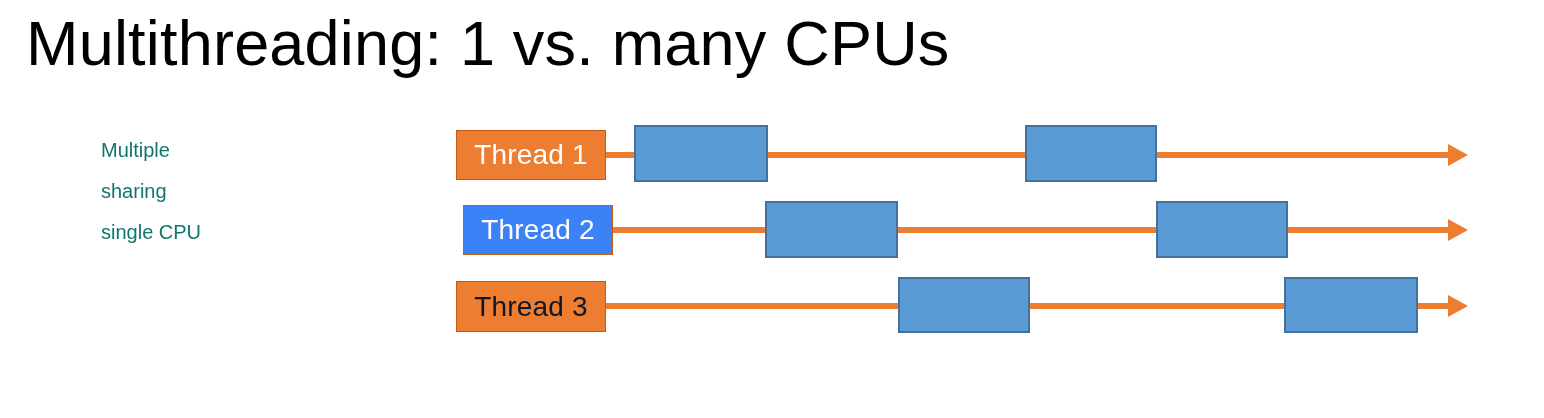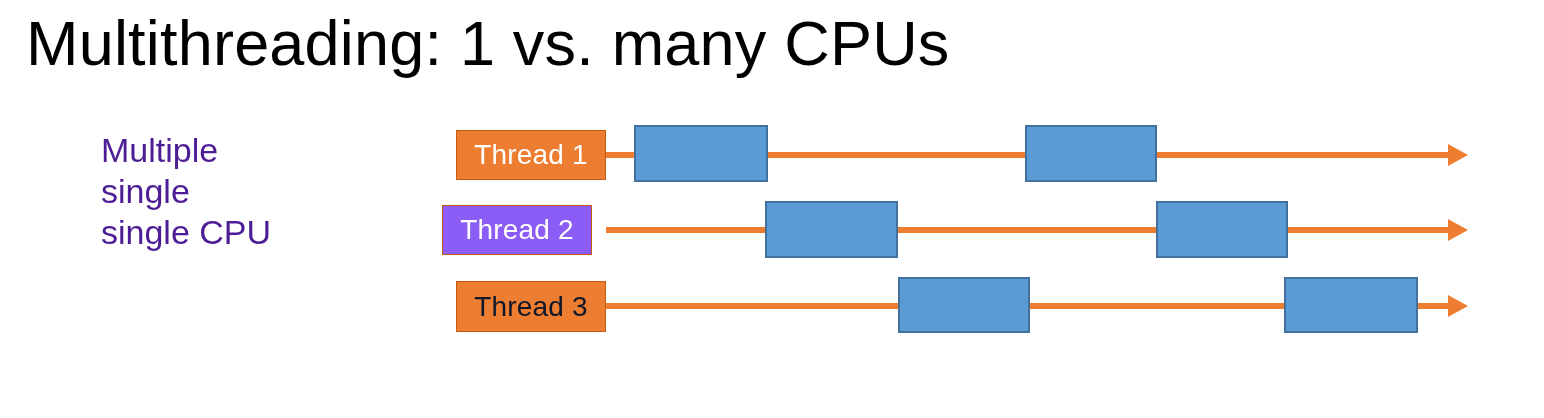--- a/index.html
+++ b/index.html
@@ -35,24 +35,24 @@
     white-space: nowrap;
     color: #000000;
   }
 
   
   #caption {
     position: absolute;
     left: 101px;
     top: 130px;
     width: 180px;
-    font-size: 34px;
+    font-size: 20px;
     line-height: 41px;
     font-weight: 400;
-    color: #4c1d95;
+    color: #0f766e;
   }
   #caption .cap-line { display: block; white-space: nowrap; }
 
   
   #diagram {
     position: absolute;
     left: 0;
     top: 0;
     width: 1544px;
     height: 418px;
@@ -105,40 +105,40 @@
 </style>
 </head>
 <body>
 
 <div id="slide">
 
   <div id="slide-title">Multithreading: 1 vs. many CPUs</div>
 
   <div id="caption">
     <span class="cap-line">Multiple</span>
-    <span class="cap-line">single</span>
+    <span class="cap-line">sharing</span>
     <span class="cap-line">single CPU</span>
   </div>
 
   <div id="diagram">
       <div class="thread-row">
         <div class="timeline" style="left: 606px; top: 152px; width: 842px; background: rgb(237, 125, 49);"></div>
         <div class="arrow-head" style="left: 1448px; top: 144px; border-left-color: rgb(237, 125, 49);"></div>
         <div class="run-block" style="left: 634px; top: 125px; width: 134px; height: 57px; background: rgb(91, 155, 213); border-color: rgb(65, 113, 156);"></div>
         <div class="run-block" style="left: 1025px; top: 125px; width: 132px; height: 57px; background: rgb(91, 155, 213); border-color: rgb(65, 113, 156);"></div>
         <div class="thread-box" style="left: 456px; top: 130px; width: 150px; height: 50px; background: rgb(237, 125, 49); border-color: rgb(197, 90, 17); color: rgb(255, 255, 255);">
           <span>Thread 1</span>
         </div>
       </div>
       <div class="thread-row">
         <div class="timeline" style="left: 606px; top: 227px; width: 842px; background: rgb(237, 125, 49);"></div>
         <div class="arrow-head" style="left: 1448px; top: 219px; border-left-color: rgb(237, 125, 49);"></div>
         <div class="run-block" style="left: 765px; top: 201px; width: 133px; height: 57px; background: rgb(91, 155, 213); border-color: rgb(65, 113, 156);"></div>
         <div class="run-block" style="left: 1156px; top: 201px; width: 132px; height: 57px; background: rgb(91, 155, 213); border-color: rgb(65, 113, 156);"></div>
-        <div class="thread-box" style="left: 442px; top: 205px; width: 150px; height: 50px; background: #8b5cf6; border-color: rgb(197, 90, 17); color: rgb(255, 255, 255);">
+        <div class="thread-box" style="left: 463px; top: 205px; width: 150px; height: 50px; background: #3b82f6; border-color: rgb(197, 90, 17); color: rgb(255, 255, 255);">
           <span>Thread 2</span>
         </div>
       </div>
       <div class="thread-row">
         <div class="timeline" style="left: 606px; top: 303px; width: 842px; background: rgb(237, 125, 49);"></div>
         <div class="arrow-head" style="left: 1448px; top: 295px; border-left-color: rgb(237, 125, 49);"></div>
         <div class="run-block" style="left: 898px; top: 277px; width: 132px; height: 56px; background: rgb(91, 155, 213); border-color: rgb(65, 113, 156);"></div>
         <div class="run-block" style="left: 1284px; top: 277px; width: 134px; height: 56px; background: rgb(91, 155, 213); border-color: rgb(65, 113, 156);"></div>
         <div class="thread-box" style="left: 456px; top: 281px; width: 150px; height: 51px; background: rgb(237, 125, 49); border-color: rgb(197, 90, 17); color: #0f172a;">
           <span>Thread 3</span>

